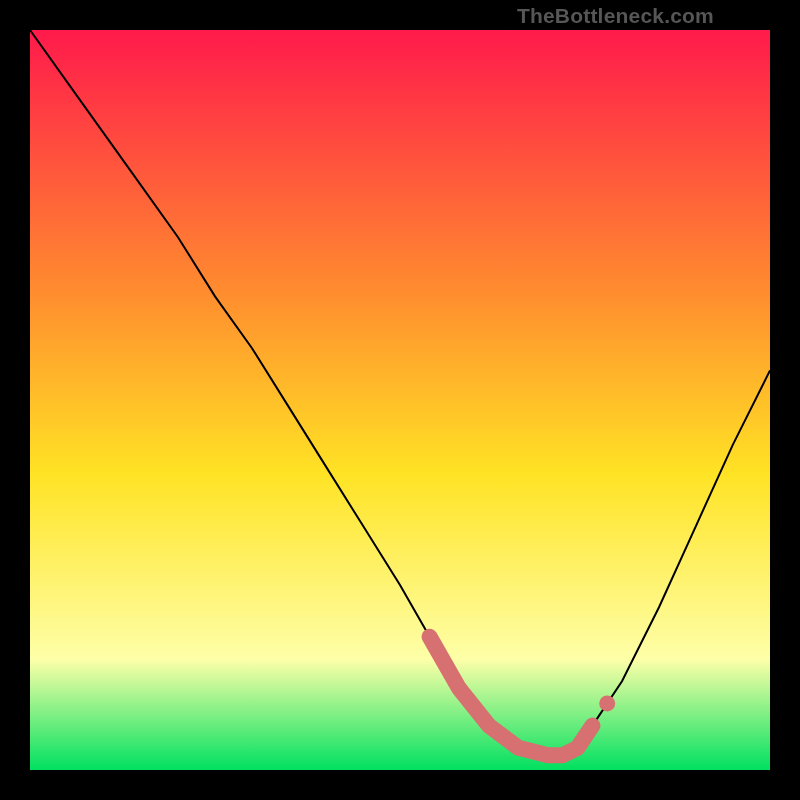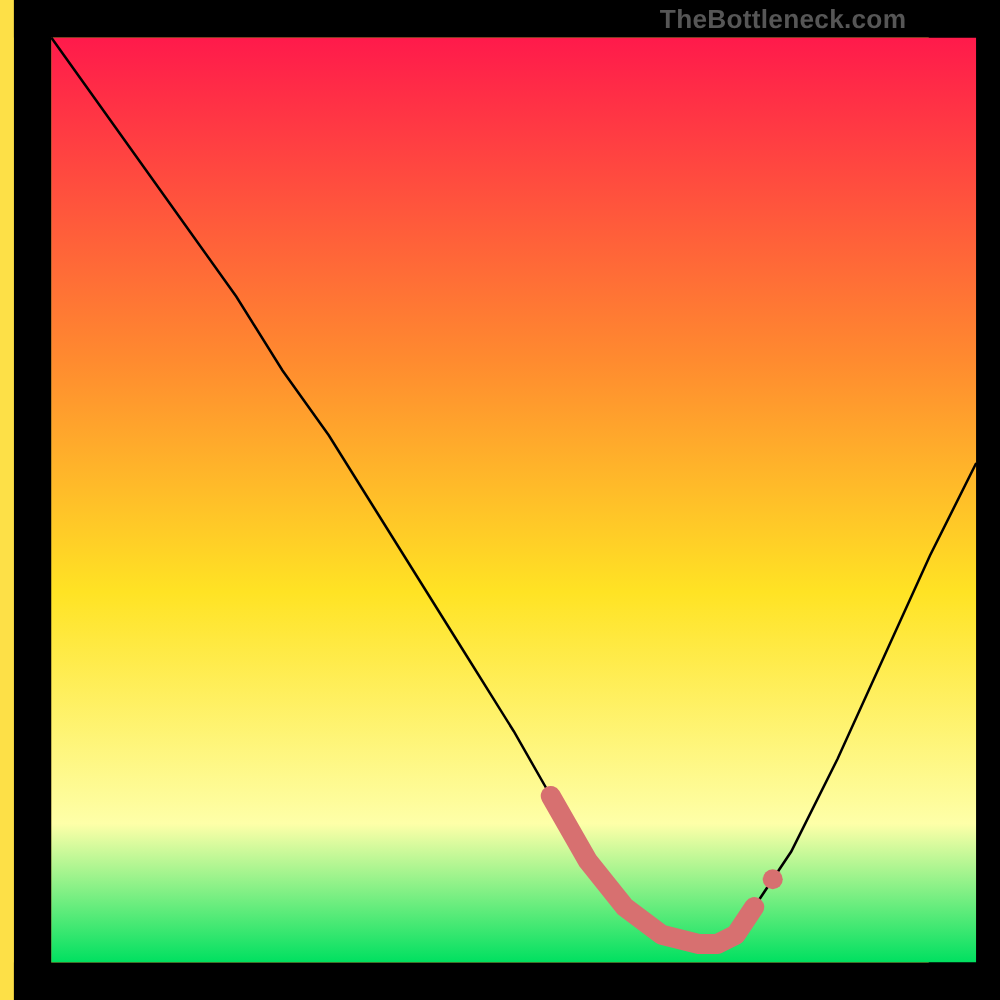--- a/index.html
+++ b/index.html
@@ -7,22 +7,21 @@
     padding: 0;
     width: 800px;
     height: 800px;
     background: #000;
     overflow: hidden;
   }
   .frame {
     position: relative;
     width: 732px;
     height: 800px;
-    background: #fde047;
-    padding-left: 11px;
+    background: #22c55e;
   }
   .watermark {
     position: absolute;
     top: 4px;
     right: 18px;
     font-family: Arial, Helvetica, sans-serif;
     font-size: 21px;
     color: #565656;
     font-weight: 600;
     letter-spacing: 0.2px;

